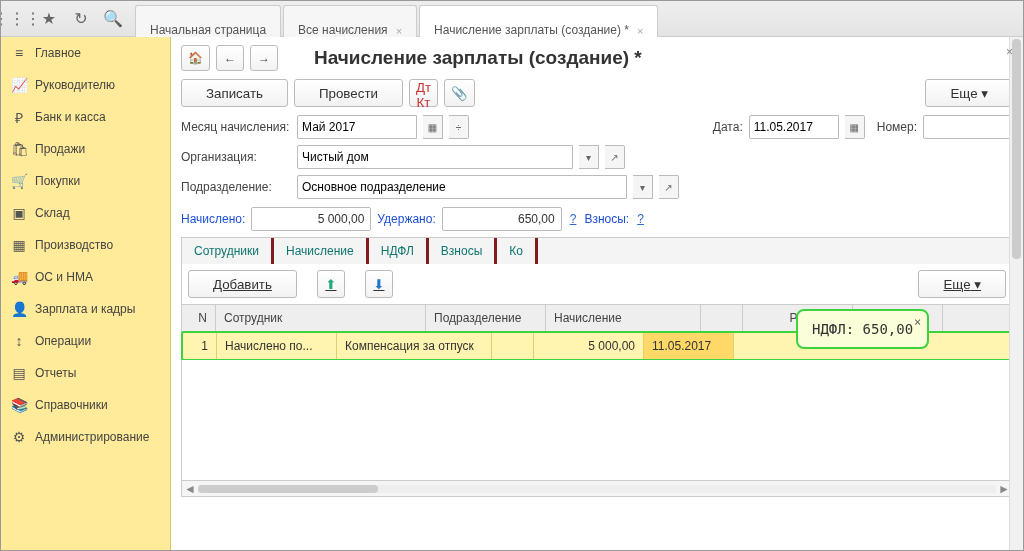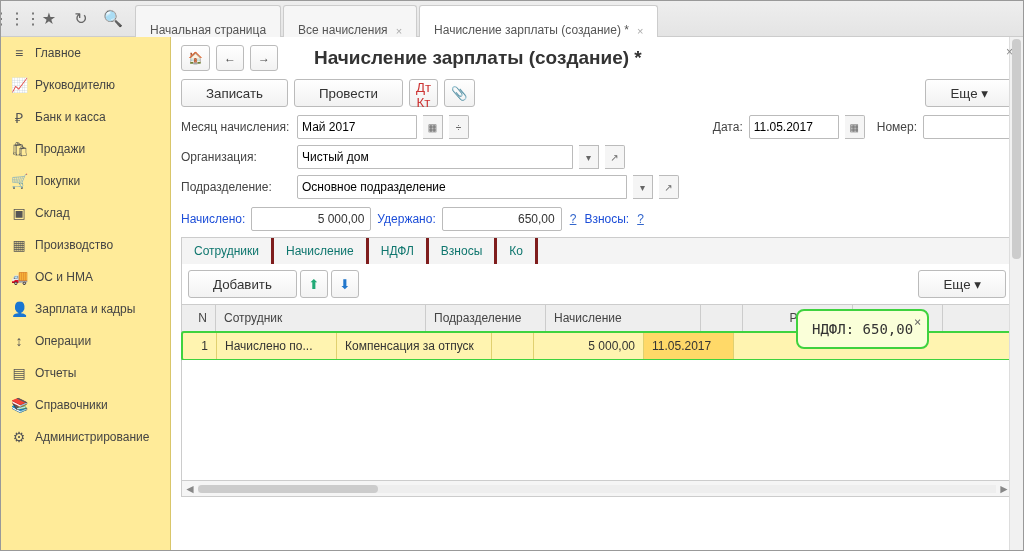--- a/index.html
+++ b/index.html
@@ -30,21 +30,21 @@
   .inputbtn { width:20px; height:24px; border:1px solid #bbb; border-left:none; background:#f5f5f5; display:inline-flex; align-items:center; justify-content:center; cursor:pointer; font-size:10px; color:#666; border-radius:0 2px 2px 0; }
   .inputbtn.sep { border-radius:0; }
   .totals { display:flex; align-items:center; gap:6px; margin:8px 0 6px 0; }
   .fillbtn { height:30px; border:1px solid #888; background:linear-gradient(#fff,#eee); padding:0 16px; font-size:14px; cursor:pointer; border-radius:3px; }
   .tot-lbl { color:#1d4ed8; }
   .tot-val { height:24px; border:1px solid #bbb; border-radius:2px; padding:0 6px; min-width:120px; text-align:right; display:inline-flex; align-items:center; justify-content:flex-end; background:#fff; }
   .q { color:#3366cc; text-decoration:underline; cursor:pointer; padding:0 2px; }
   .subtabs { display:flex; border:1px solid #ccc; border-bottom:none; background:#f4f4f4; }
   .subtab { padding:6px 12px; border-right:3px solid #7f1d1d; cursor:pointer; background:#f4f4f4; color:#0f766e; }
   .subtab.active { background:#fff; }
-  .subtoolbar { display:flex; padding:6px; border:1px solid #ccc; border-top:none; gap:3px; }
+  .subtoolbar { display:flex; padding:6px; border:1px solid #ccc; border-top:none; gap:20px;text-decoration:underline; }
   .table { border:1px solid #ccc; border-top:none; }
   .thead { display:flex; background:#eee; border-bottom:1px solid #ccc; }
   .th { padding:6px 8px; border-right:1px solid #ccc; color:#444; font-size:12px; }
   .trow { display:flex; background:#fff4b0; border:2px solid #3fd23f; border-radius:3px; margin:-1px; }
   .td { padding:6px 8px; border-right:1px solid #e0d070; color:#333; }
   .tbody-empty { height:120px; background:#fff; }
   .scroll-h { height:16px; border:1px solid #ccc; border-top:none; background:#f5f5f5; display:flex; align-items:center; }
   .scroll-h .arrow { width:16px; text-align:center; color:#888; cursor:pointer; }
   .scroll-h .track { flex:1; height:8px; background:#eee; position:relative; }
   .scroll-h .thumb { position:absolute; left:0; width:180px; height:8px; background:#ccc; border-radius:4px; }

